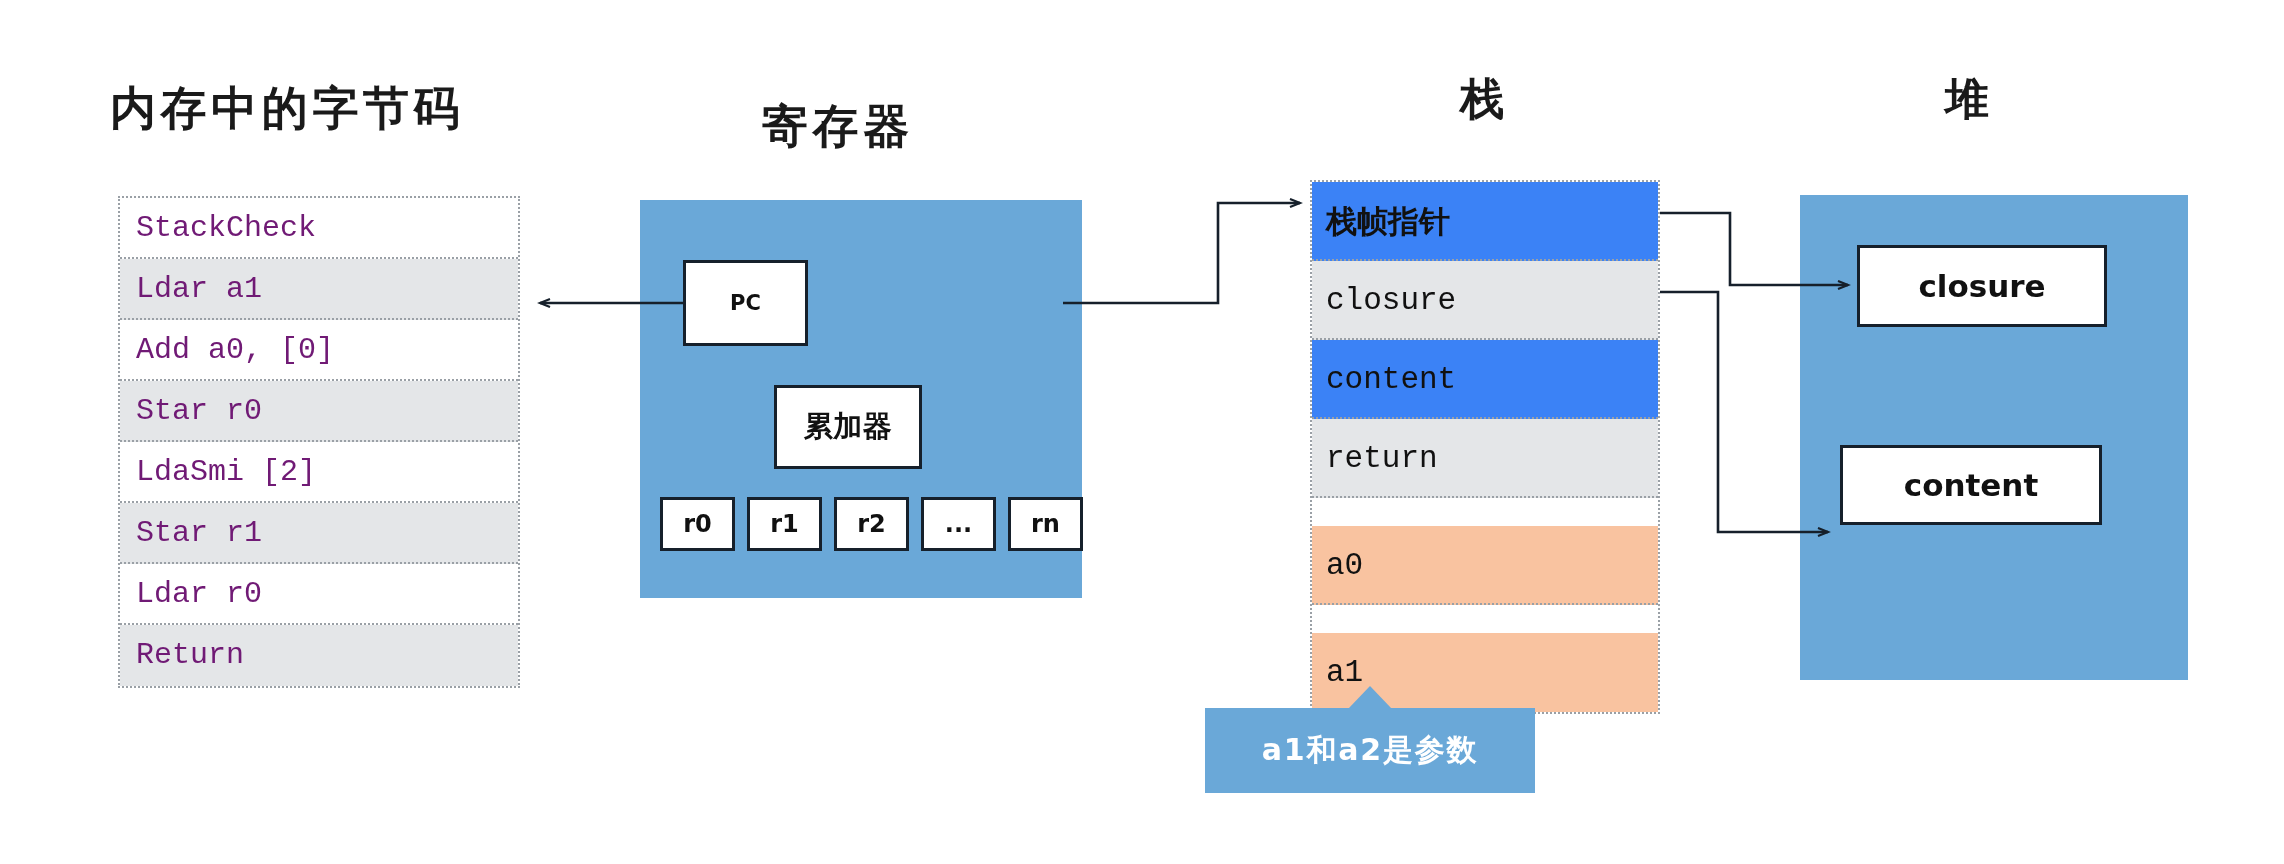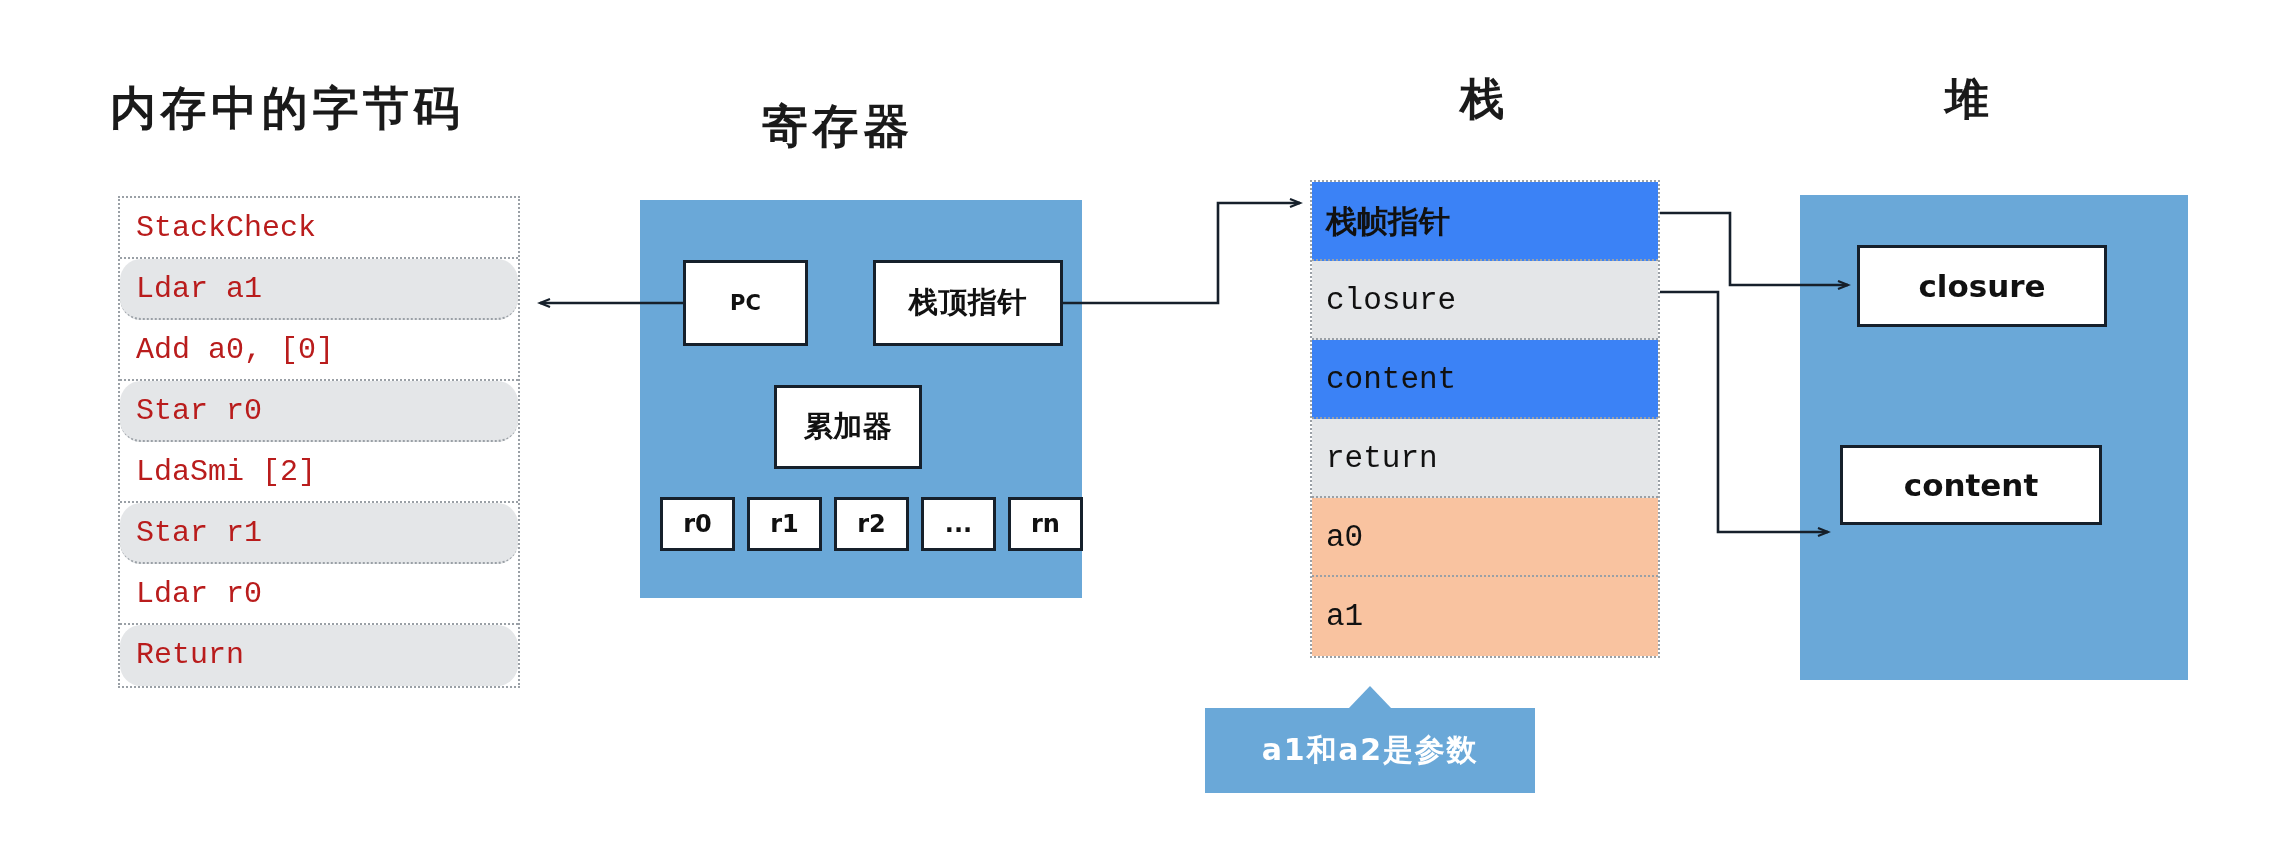--- a/index.html
+++ b/index.html
@@ -29,28 +29,28 @@
   
   #bytecode-list{
     position:absolute;left:118px;top:196px;width:402px;
     border:2px dotted #9aa0a6;
     box-sizing:border-box;
   }
   .code-row{
     height:61px;line-height:61px;
     padding-left:16px;
     font-family:"Liberation Mono","DejaVu Sans Mono",monospace;
-    font-size:30px;color:#b91c1c;
+    font-size:30px;color:#701a75;
     border-bottom:2px dotted #9aa0a6;
     box-sizing:border-box;
     white-space:nowrap;
     background:#ffffff;
   }
   .code-row:last-child{border-bottom:none;}
-  .code-row.alt{background:#e4e6e8;border-radius:21px;}
+  .code-row.alt{background:#e4e6e8;}
 
   
   #registers-panel{
     position:absolute;left:640px;top:200px;width:442px;height:398px;
     background:#6aa8d8;
   }
   .wbox{
     position:absolute;background:#ffffff;
     border:3px solid #16202b;
     display:flex;align-items:center;justify-content:center;
@@ -84,21 +84,21 @@
   .stack-row{
     height:79px;line-height:79px;
     padding-left:14px;
     border-bottom:2px dotted #9aa0a6;
     box-sizing:border-box;
     white-space:nowrap;background:#3b82f6;
     color:#111;
   }
   .stack-row:last-child{border-bottom:none;}
   .stack-row.alt{background:#e4e6e8;}
-  .stack-row.arg{background:#f9c3a0;}
+  .stack-row.arg{background:#f9c3a0;margin-top:28px;}
   .stack-row.mono{font-family:"Liberation Mono","DejaVu Sans Mono",monospace;font-size:31px;}
   .stack-row.cjk{font-family:"DejaVu Sans",sans-serif;font-size:31px;font-weight:600;}
 
   
   #heap-panel{
     position:absolute;left:1800px;top:195px;width:388px;height:485px;
     background:#6aa8d8;
   }
   #heap-closure{left:57px;top:50px;width:250px;height:82px;
     font-family:"DejaVu Sans",sans-serif;font-size:31px;font-weight:600;}
@@ -138,21 +138,20 @@
     <div class="code-row">Add a0, [0]</div>
     <div class="code-row alt">Star r0</div>
     <div class="code-row">LdaSmi [2]</div>
     <div class="code-row alt">Star r1</div>
     <div class="code-row">Ldar r0</div>
     <div class="code-row alt">Return</div>
   </div>
 
   <div id="registers-panel">
     <div class="wbox" id="reg-pc">PC</div>
-    <div class="wbox" id="reg-sp">栈顶指针</div>
     <div class="wbox" id="reg-acc">累加器</div>
 
     <div id="reg-file">
       <div class="rbox">r0</div>
       <div class="rbox">r1</div>
       <div class="rbox">r2</div>
       <div class="rbox">...</div>
       <div class="rbox">rn</div>
     </div>
   </div>

